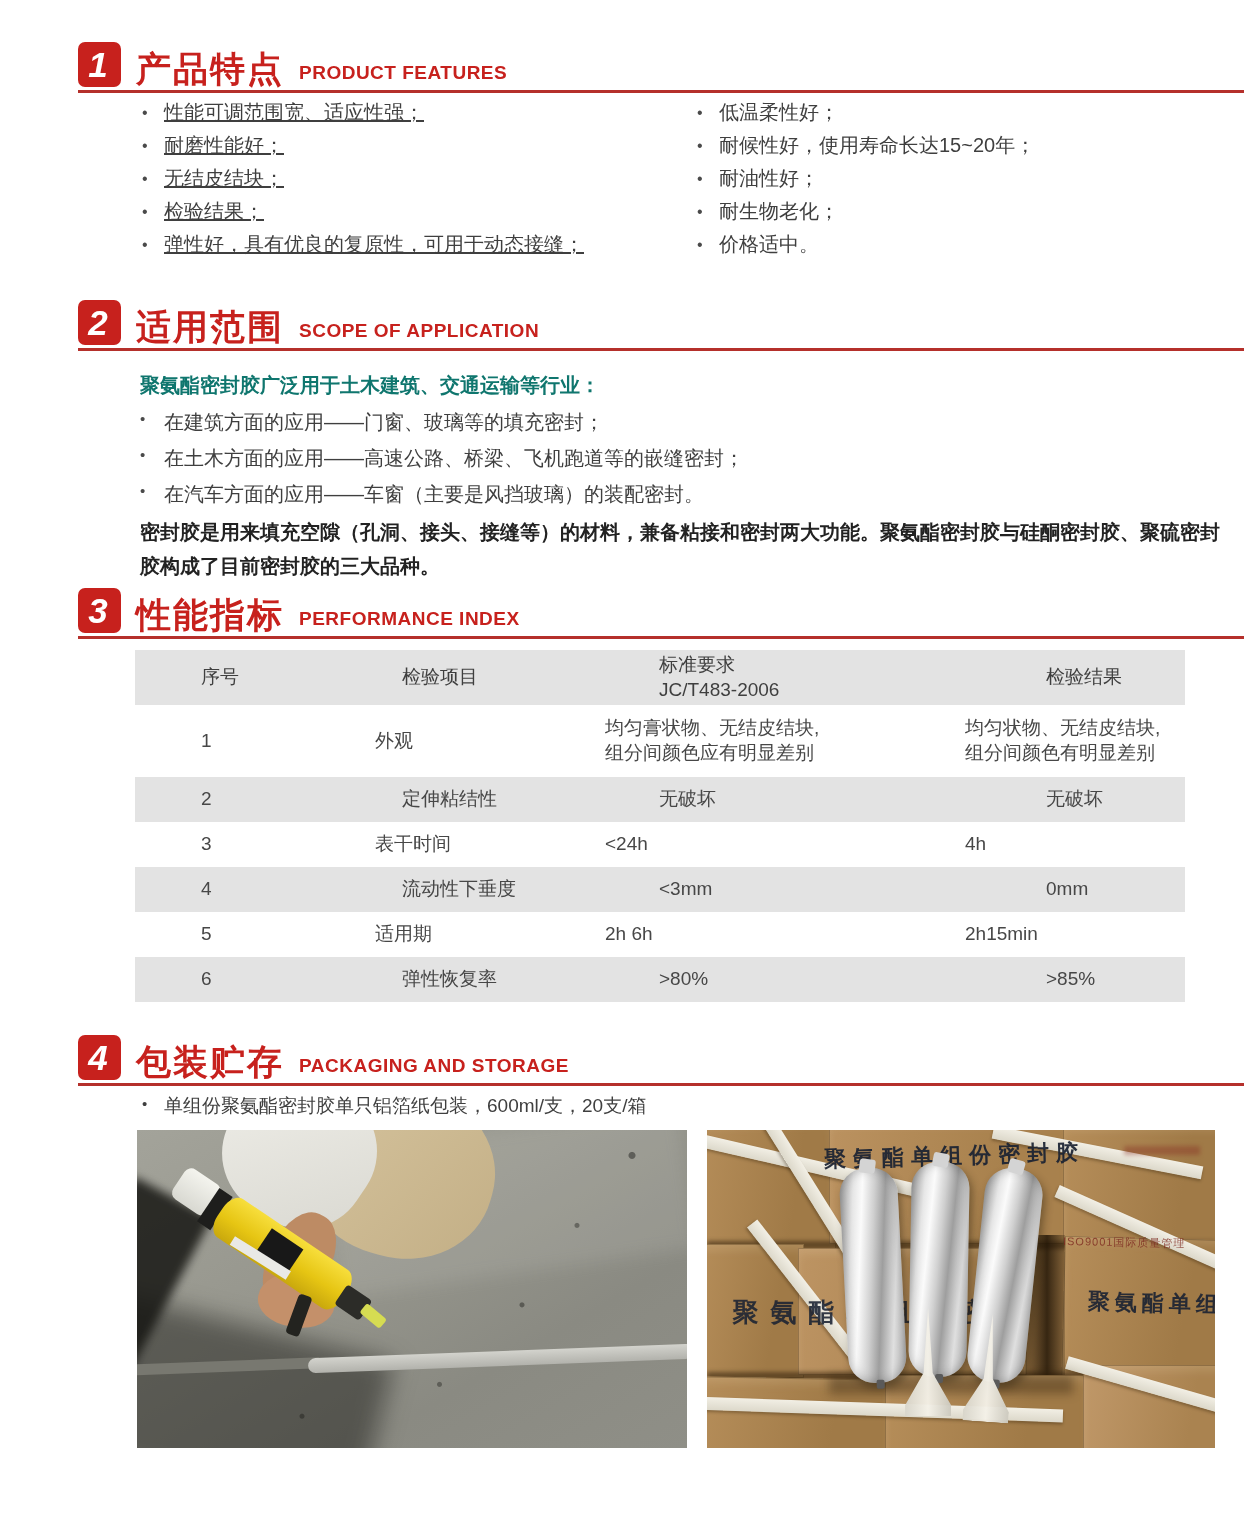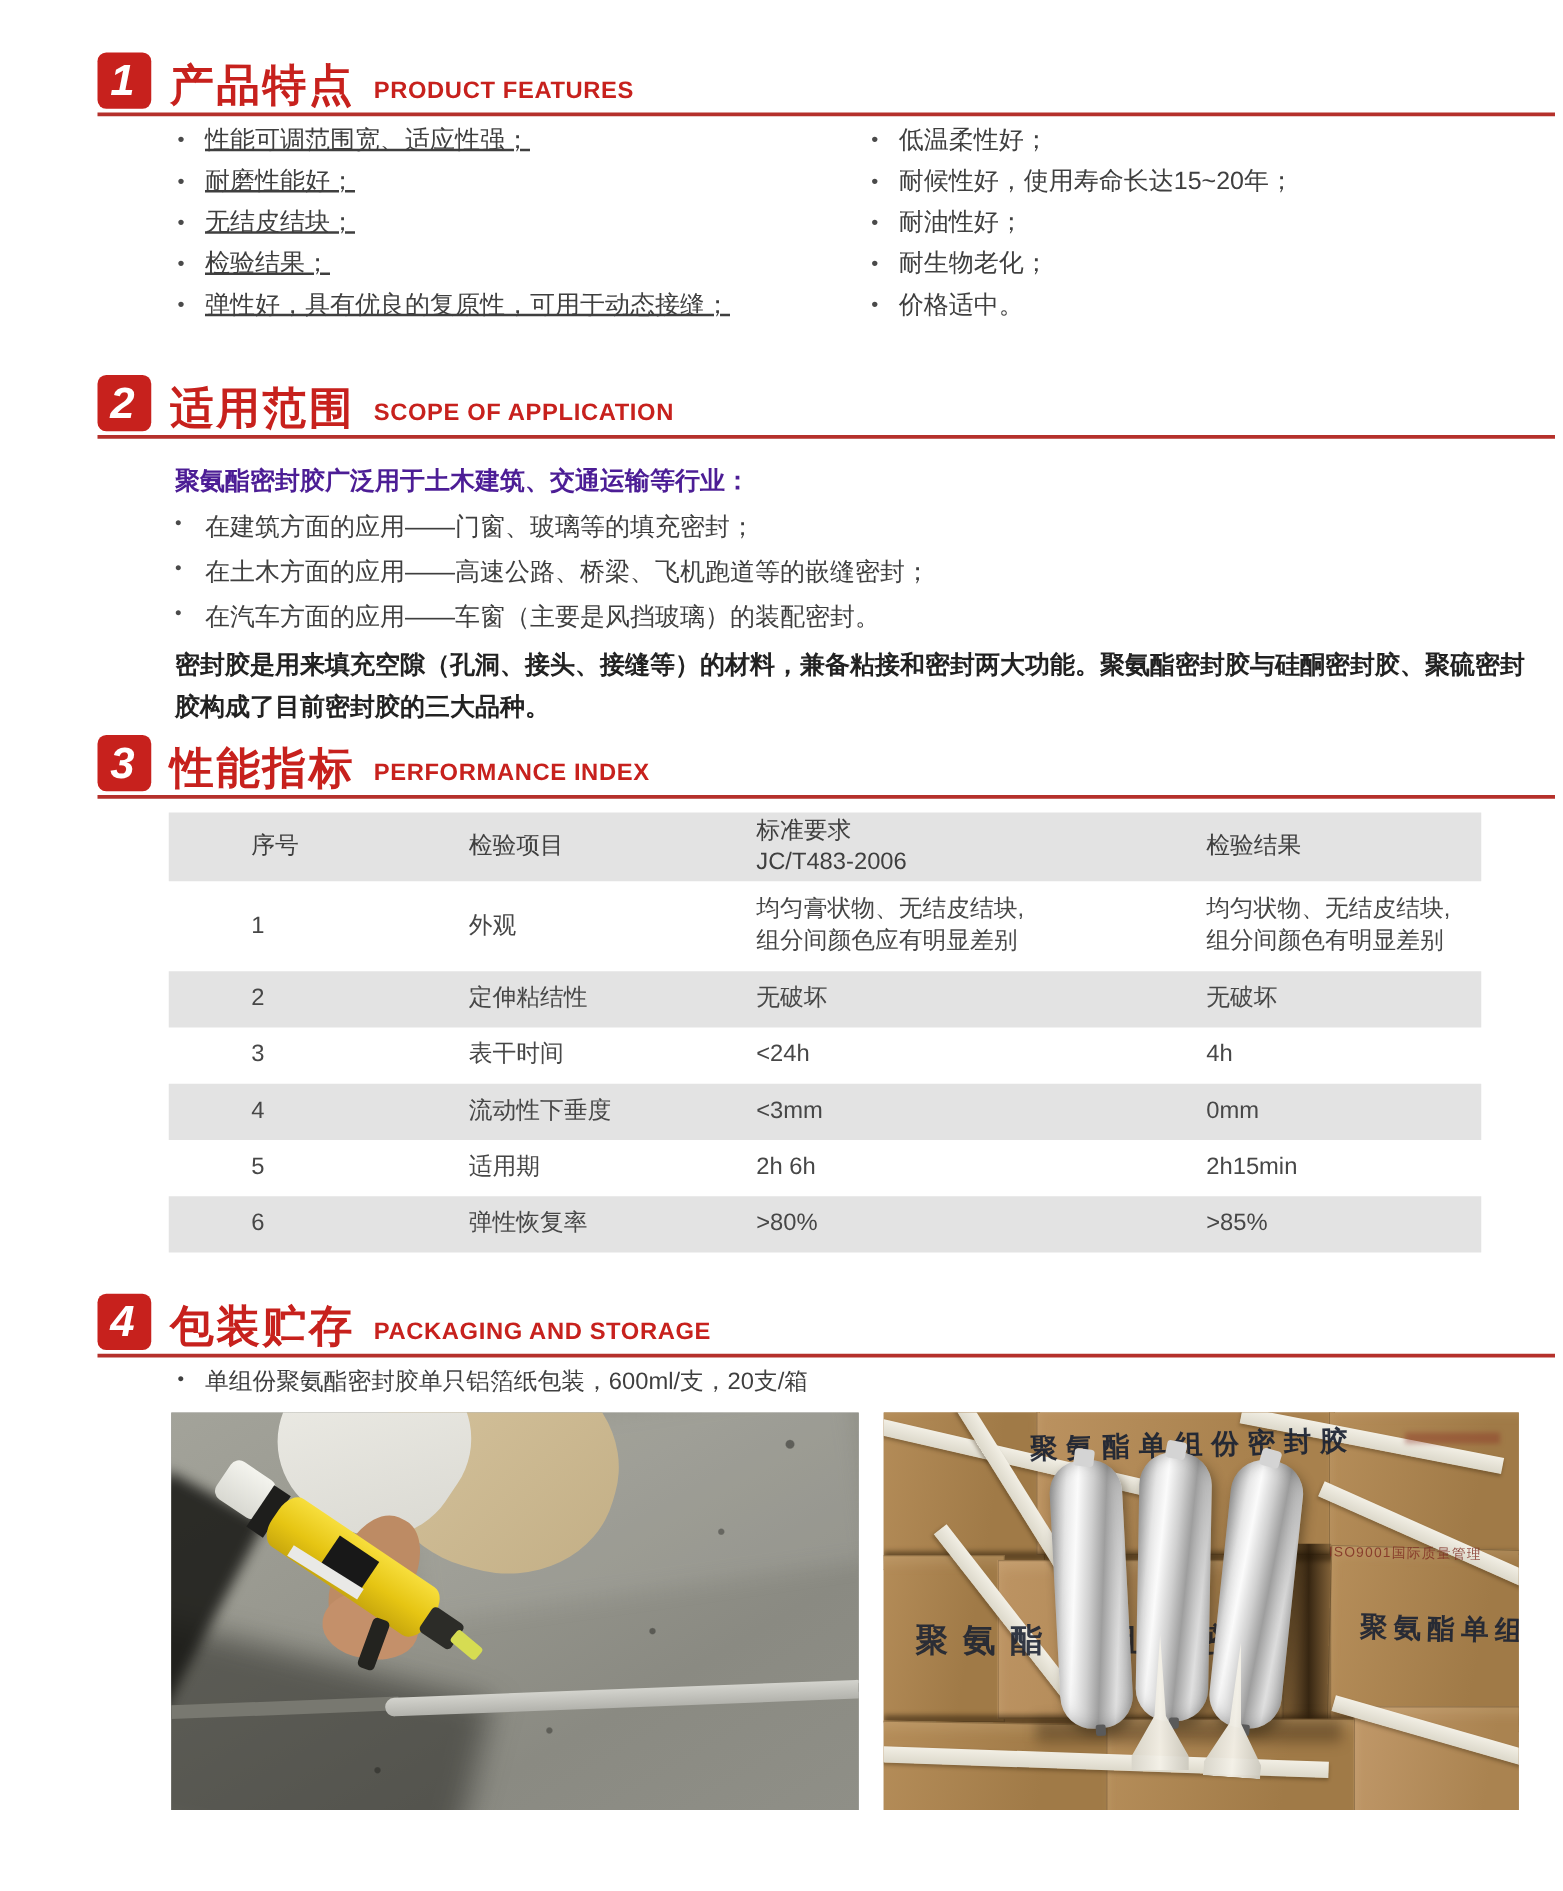--- a/index.html
+++ b/index.html
@@ -19,32 +19,32 @@
 
   
   .blist{position:absolute;list-style:none;margin:0;padding:0;font-size:20px;color:#3f3f3f;}
   .blist li{position:relative;padding-left:24px;line-height:33px;}
   .blist li::before{content:"•";position:absolute;left:2px;top:0;font-size:16px;color:#4a4a4a;}
   .b-left{top:96px;left:140px;width:540px;text-decoration:underline;}
   .b-right{top:96px;left:695px;width:540px;}
 
   
   .s2body{position:absolute;top:368px;left:140px;width:1085px;font-size:20px;}
-  .s2intro{font-weight:bold;color:#4c1d95;line-height:35px;margin-bottom:1px;}
+  .s2intro{font-weight:bold;color:#0f766e;line-height:35px;margin-bottom:1px;}
   .s2list{list-style:none;margin:0;padding:0;color:#3f3f3f;}
   .s2list li{position:relative;padding-left:24px;line-height:36px;}
   .s2list li::before{content:"•";position:absolute;left:0;top:-3px;font-size:15px;color:#4a4a4a;}
   .s2para{font-weight:bold;color:#222222;line-height:34px;margin-top:3px;}
 
   
   .tbl{position:absolute;left:135px;top:650px;width:1050px;font-size:19px;color:#474747;}
   .trow{display:grid;grid-template-columns:240px 230px 360px 220px;align-items:center;}
   .trow>div{white-space:pre-line;line-height:1.3;}
   .cell-1{padding-left:66px;box-sizing:border-box;}
-  .gray{background:#e3e3e3;}
+  .gray{background:#e3e3e3;gap:27px;}
   .th{height:55px;color:#3f3f3f;}
   .r-tall{height:72px;}
   .r-std{height:45px;}
 
   
   .s4b{position:absolute;top:1093px;left:140px;width:1000px;list-style:none;margin:0;padding:0;font-size:19px;color:#3f3f3f;}
   .s4b li{position:relative;padding-left:24px;line-height:26px;}
   .s4b li::before{content:"•";position:absolute;left:2px;top:-2px;font-size:15px;}
 
   

